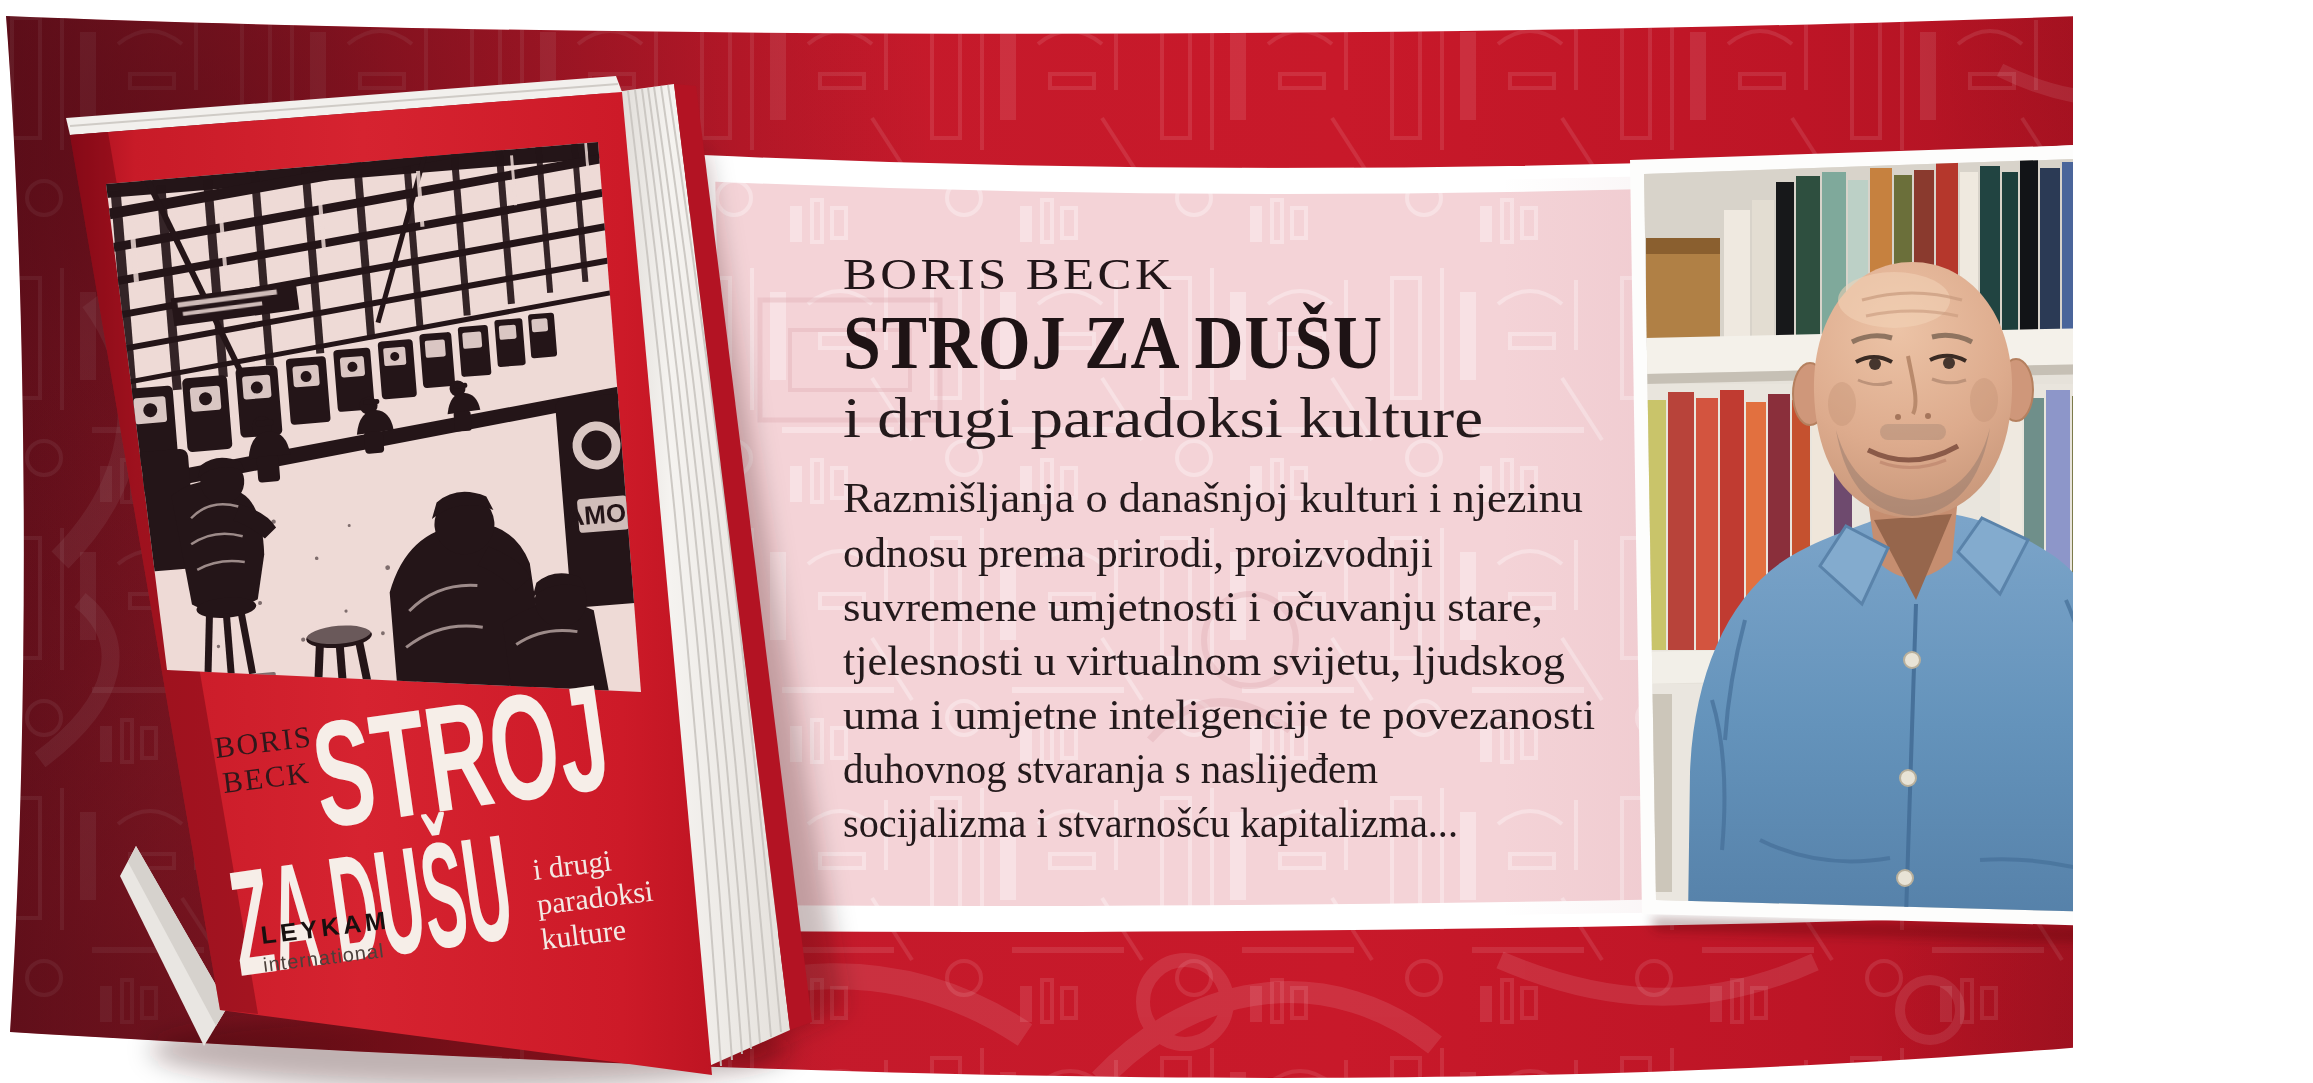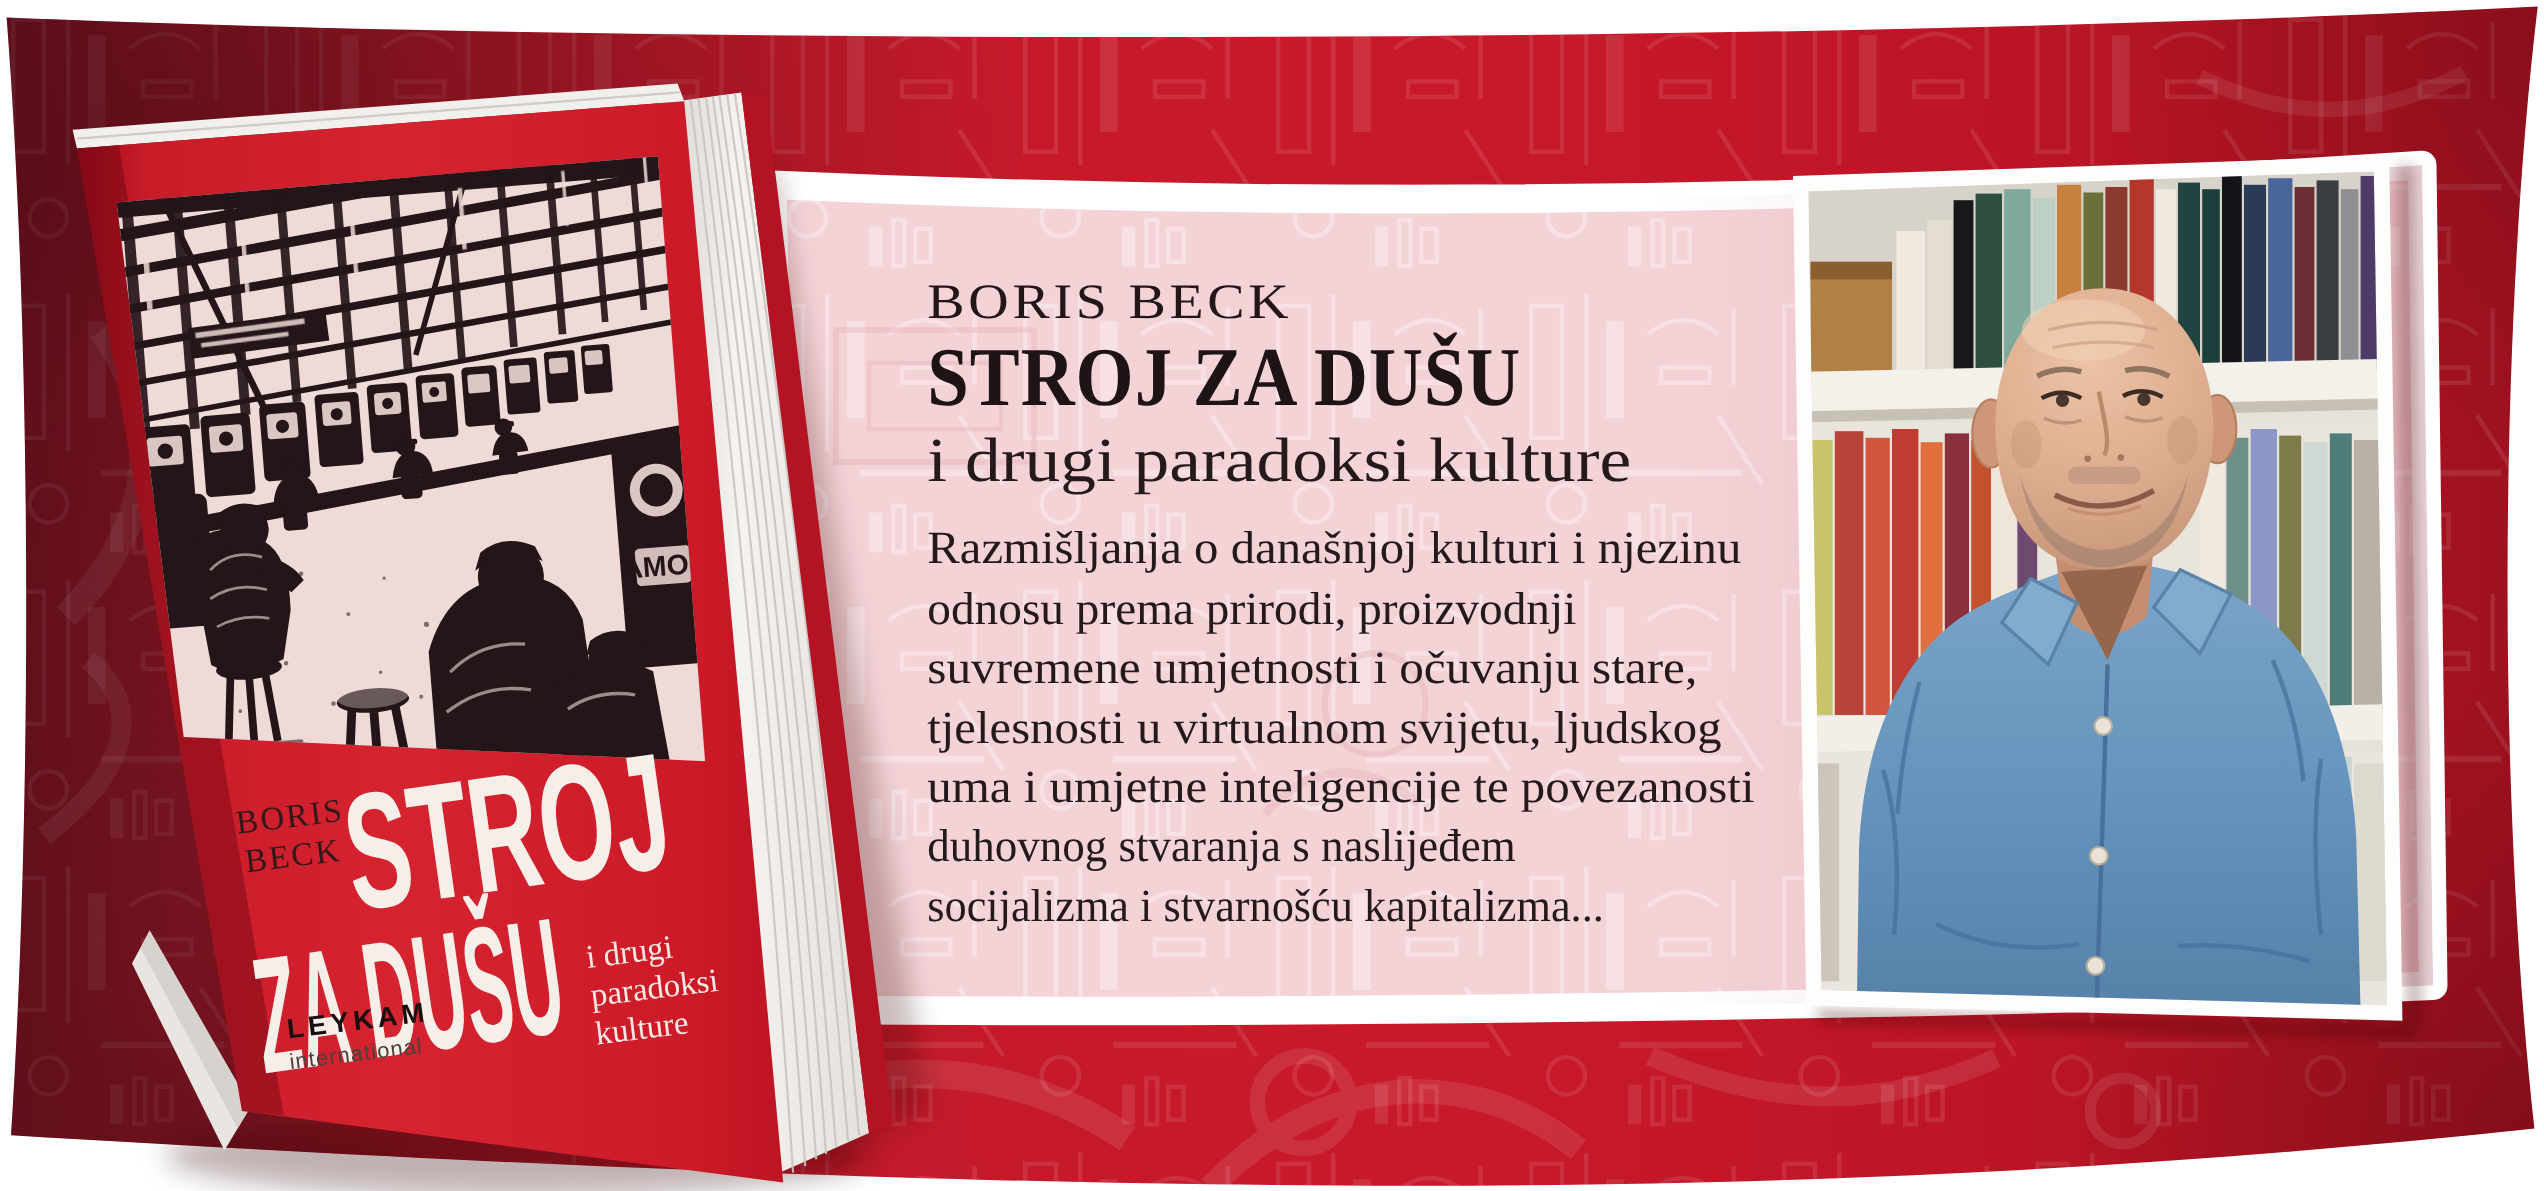--- a/index.html
+++ b/index.html
@@ -1,16 +1,16 @@
 <!DOCTYPE html>
 <html style="--banner-red: #c41a2b; --banner-dark: #7a1420; --panel-pink: #f4d3d7; --cover-red: #d62330; --ink: #241518; --pale: #eedad6; --title-white: #f6eee8; --text-dark: #241a1c; --shirt-blue: #6e9ac2; --skin: #e2af92;"><head>
 <meta charset="utf-8">
 <style>
   html,body{margin:0;padding:0;background:#ffffff;}
-  .stage{width:2313px;height:1083px;position:relative;overflow:hidden;background:#fff;}
+  .stage{width:2073px;height:1083px;position:relative;overflow:hidden;background:#fff;}
   svg{display:block;}
   text{user-select:none;}
   .panel-heading{font-family:"Liberation Serif",serif;font-size:45px;letter-spacing:3px;fill:#221619;}
   .panel-title{font-family:"Liberation Serif",serif;font-size:76px;font-weight:bold;letter-spacing:1px;fill:#1e1315;}
   .panel-subtitle{font-family:"Liberation Serif",serif;font-size:57px;fill:#241a1c;}
   .panel-par{font-family:"Liberation Serif",serif;font-size:42px;fill:#241a1c;}
   .cover-author{font-family:"Liberation Serif",serif;font-size:30px;letter-spacing:2px;fill:#30181b;}
   .cover-title{font-family:"Liberation Sans",sans-serif;font-weight:bold;fill:var(--title-white,#f6eee8);}
   .cover-sub{font-family:"Liberation Serif",serif;font-size:30px;fill:#f3e9e4;}
   .pub{font-family:"Liberation Sans",sans-serif;font-weight:bold;font-size:25px;letter-spacing:4px;fill:#17100f;}

